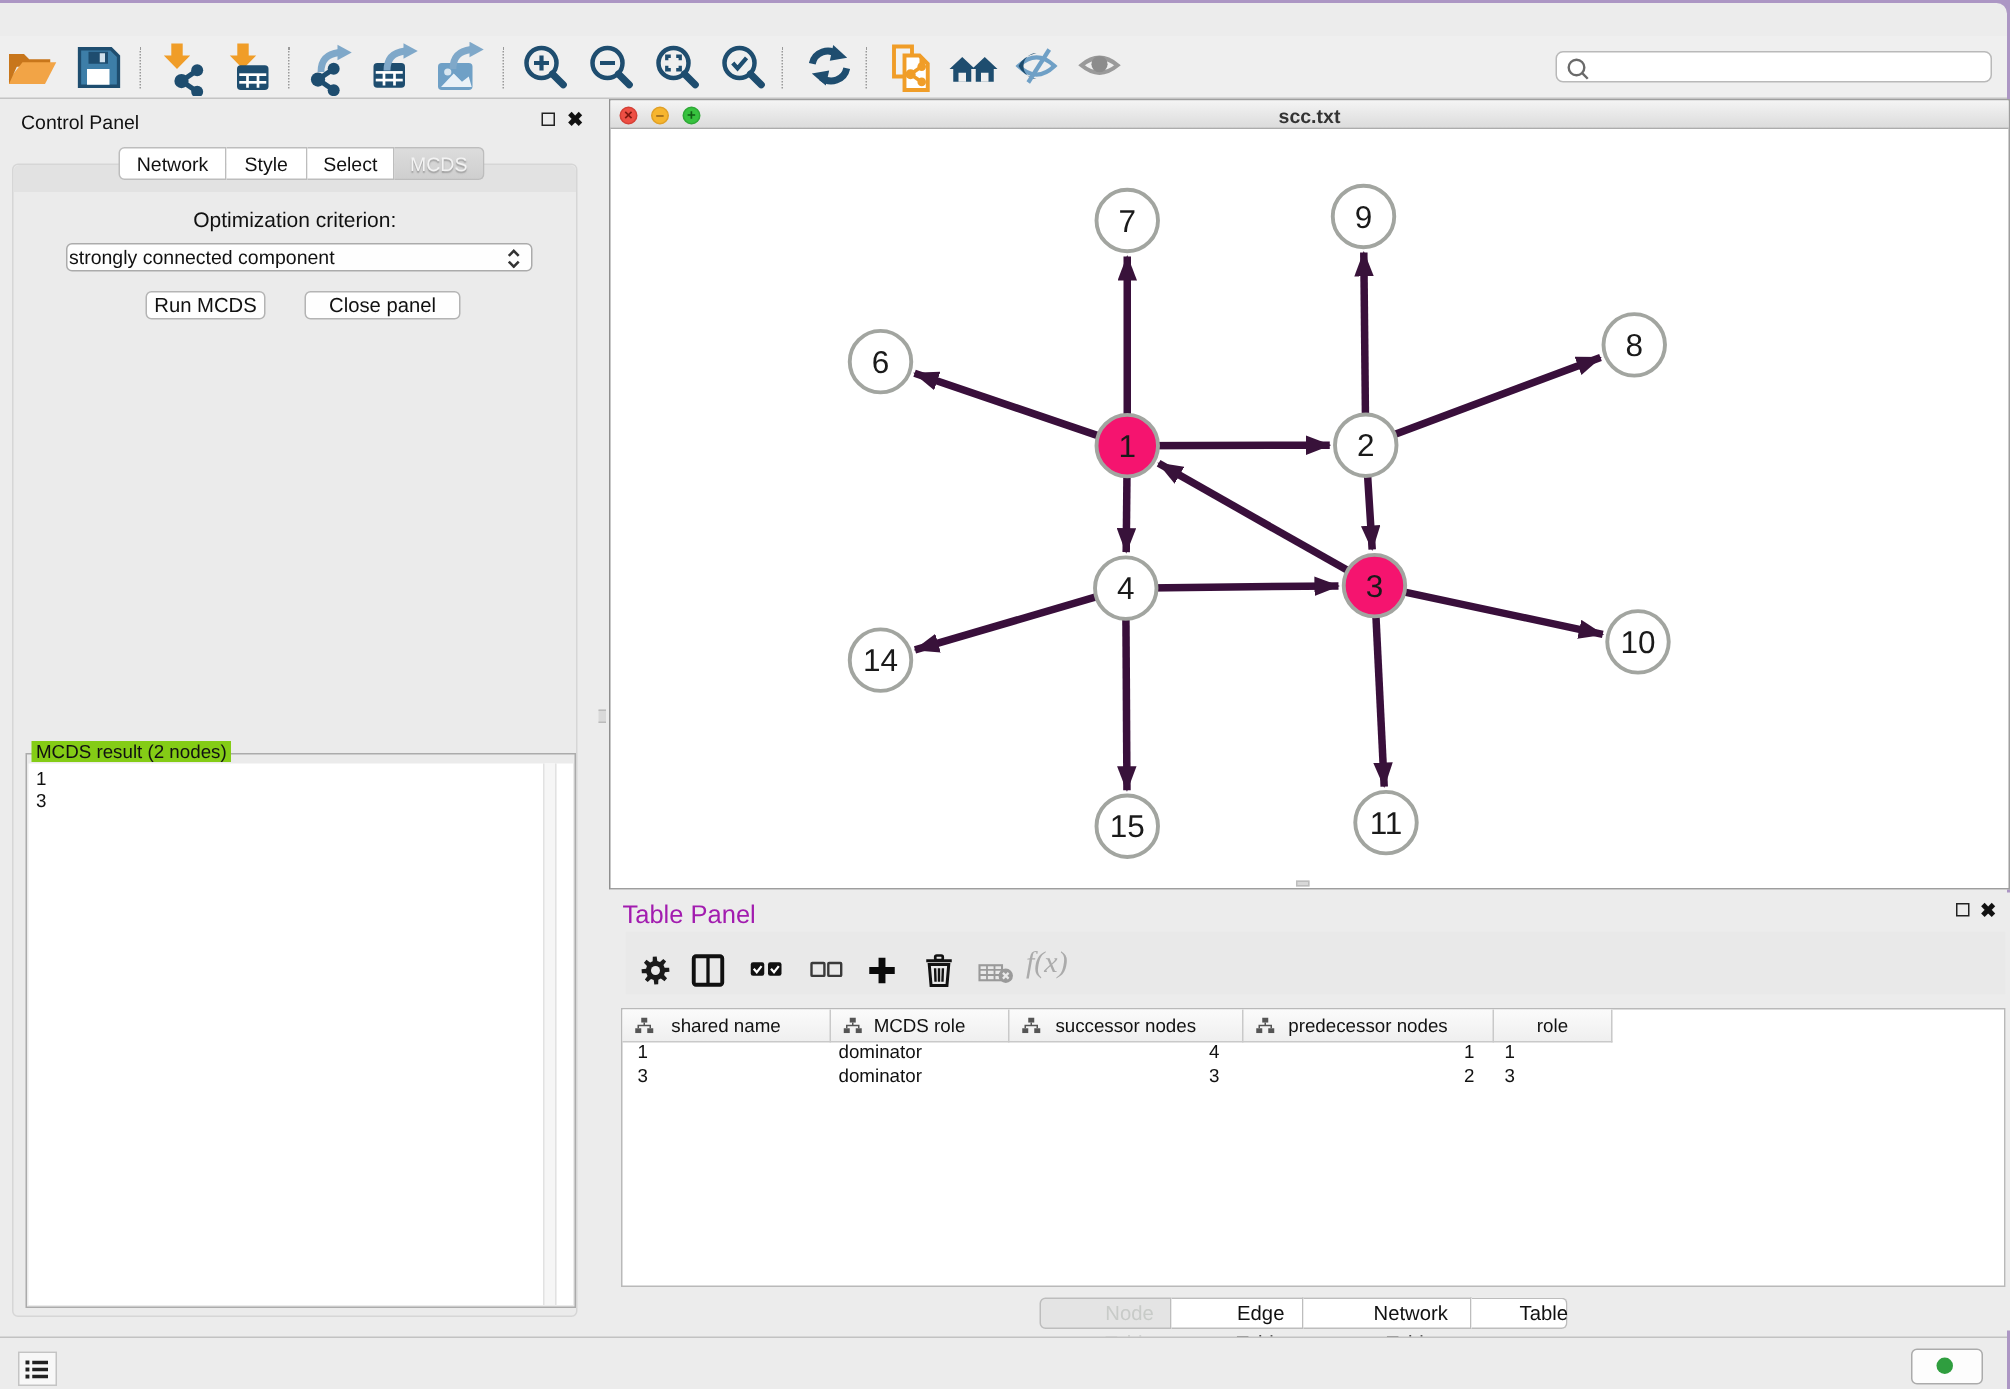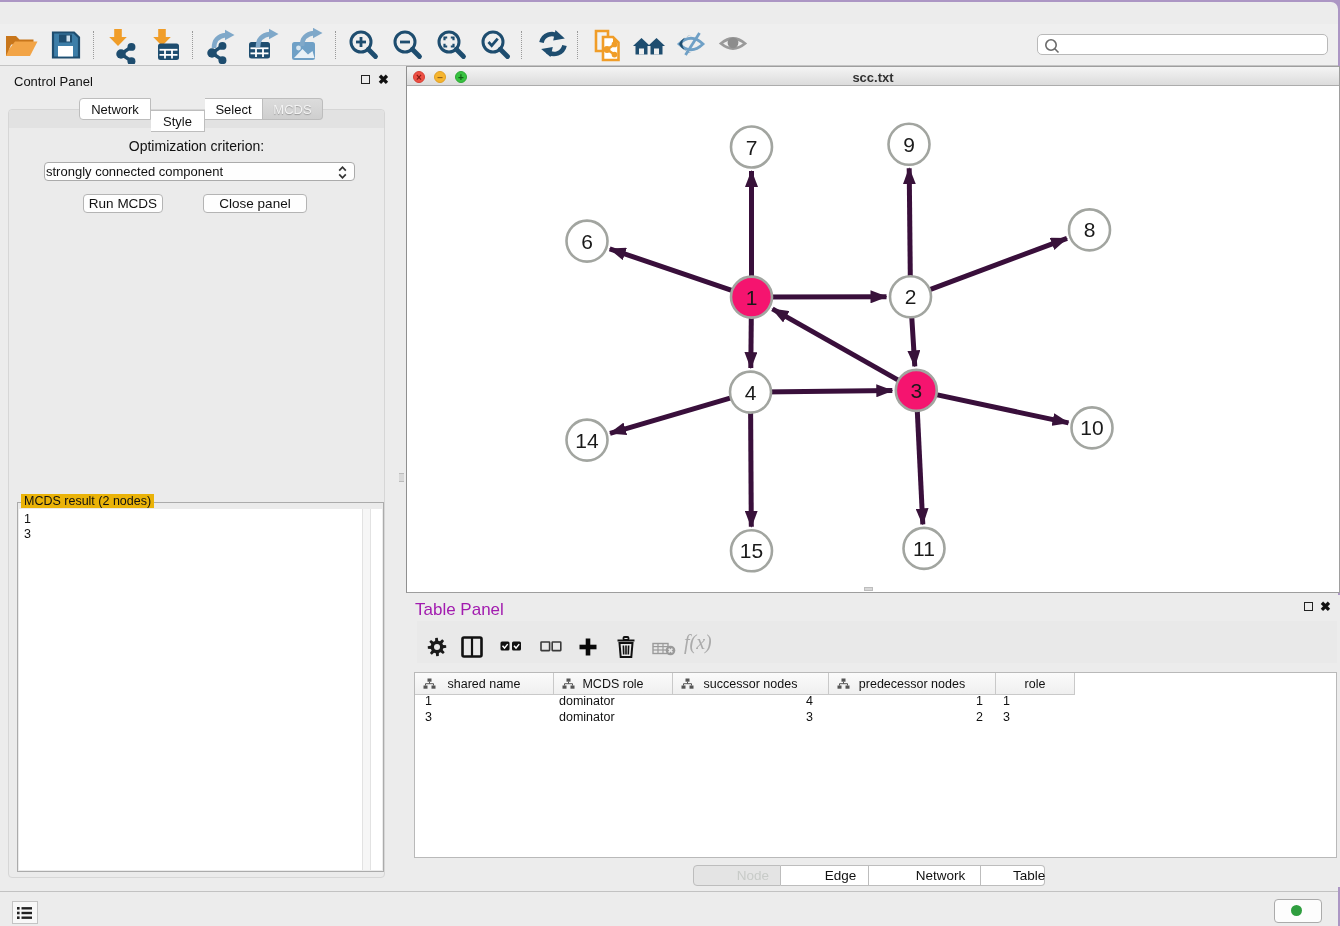--- a/index.html
+++ b/index.html
@@ -24,21 +24,21 @@
 #cpanel-body { position:absolute; left:8px; top:43px; width:377px; height:769px; background:#EBEBEB; border:1px solid #D6D6D6; border-radius:4px; }
 #cpanel-body .band { position:absolute; left:0; top:0; width:100%; height:18px; background:#E2E2E2; border-radius:4px 4px 0 0; }
 #cptabs { position:absolute; left:79px; top:32px; height:22px; display:flex; }
 #cptabs .tab { height:22px; line-height:21px; font-size:13px; color:#111; background:#fff; border:1px solid #BDBDBD; border-left:none; padding:0 0; text-align:center; }
 #cptabs .tab:first-child { border-left:1px solid #BDBDBD; border-radius:4px 0 0 4px; }
 #cptabs .tab.sel { background:linear-gradient(#DCDCDC,#CFCFCF); color:#F3F3F3; text-shadow:0 1px 1px #9a9a9a; border-radius:0 4px 4px 0; }
 #optlabel { position:absolute; left:0; top:72px; width:393px; text-align:center; font-size:14px; color:#111; }
 #combo { position:absolute; left:44px; top:96px; width:311px; height:19px; background:#FEFEFE; border:1px solid #ABABAB; border-radius:4px; font-size:13px; color:#111; line-height:17px; padding-left:1px; }
 .btn { position:absolute; height:19px; background:#FEFEFE; border:1px solid #B4B4B4; border-radius:4px; font-size:13.5px; color:#111; text-align:center; line-height:17px; }
 #fieldset { position:absolute; left:17px; top:436px; width:367px; height:370px; border:1px solid #ABABAB; }
-#fieldset-title { position:absolute; left:21px; top:428px; font-size:12.5px; color:#111; background:#eab308; padding:0 3px; }
+#fieldset-title { position:absolute; left:21px; top:428px; font-size:12.5px; color:#111; background:#84cc16; padding:0 3px; }
 #textarea { position:absolute; left:19px; top:443px; width:363px; height:361px; background:#fff; }
 #textarea .ln { font-size:12.5px; color:#111; padding-left:5px; line-height:14.5px; }
 #textarea .track { position:absolute; right:11px; top:0; width:9px; height:100%; background:#F6F6F6; border-left:1px solid #E2E2E2; border-right:1px solid #E2E2E2; }
 
 #netwin { position:absolute; left:406px; top:64px; width:934px; height:527px; background:#fff; border:1px solid #9E9E9E; border-left:1px solid #8f8f8f; }
 #netwin-titlebar { position:absolute; left:0; top:0; width:100%; height:19px; background:linear-gradient(#F4F4F4,#DCDCDC); border-bottom:1px solid #ACACAC; }
 #netwin-titlebar .t { position:absolute; top:3px; left:0; width:100%; text-align:center; font-size:13px; font-weight:bold; color:#333; }
 .tl { position:absolute; top:3.5px; width:12px; height:12px; border-radius:50%; font-size:10px; font-weight:bold; text-align:center; line-height:12px; }
 #graph { position:absolute; left:0; top:20px; }
 #graph text { font-size:21px; fill:#1A1A1A; font-family:"Liberation Sans",sans-serif; }
@@ -207,30 +207,30 @@
     <div id="cpanel-head">
       <div class="t">Control Panel</div>
       <div class="float-ico" style="left:361px;"></div>
       <div class="close-ico" style="left:378px;">✖</div>
     </div>
     <div id="cpanel-body">
         <div class="band"></div>
       </div>
     <div id="cptabs">
       <div class="tab" style="width:72px;">Network</div>
-      <div class="tab" style="width:54px;margin-top:12px;">Style</div>
+      <div class="tab" style="width:54px;">Style</div>
       <div class="tab" style="width:58px;">Select</div>
       <div class="tab sel" style="width:60px;">MCDS</div>
     </div>
     <div id="optlabel">Optimization criterion:</div>
     <div id="combo">strongly connected component<svg style="position:absolute;right:7px;top:3px" width="9" height="13" viewBox="0 0 9 13">
           <path d="M1.2,4.6 L4.5,1.2 L7.8,4.6" fill="none" stroke="#333" stroke-width="1.7"></path>
           <path d="M1.2,8.4 L4.5,11.8 L7.8,8.4" fill="none" stroke="#333" stroke-width="1.7"></path>
         </svg></div>
-    <div class="btn" style="left:83px; top:128px; width:80px;">Run MCDS</div>
+    <div class="btn" style="left:97px; top:128px; width:80px;">Run MCDS</div>
     <div class="btn" style="left:203px; top:128px; width:104px;">Close panel</div>
     <div id="fieldset"></div>
     <div id="fieldset-title">MCDS result (2 nodes)</div>
     <div id="textarea">
       <div class="track"></div>
       <div class="ln" style="padding-top:3px;">1</div>
       <div class="ln">3</div>
     </div>
   </div>
 

